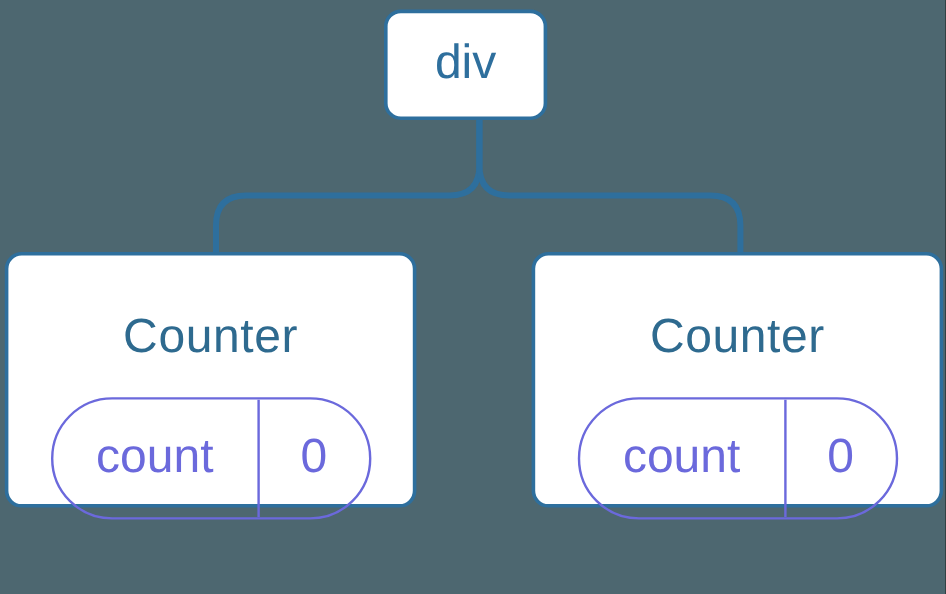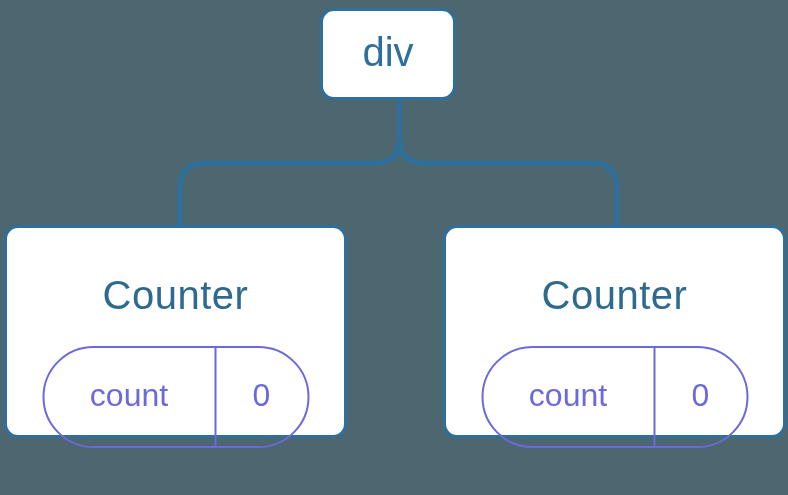--- a/index.html
+++ b/index.html
@@ -54,21 +54,21 @@
   }
   .connector path {
     fill: none;
     stroke: var(--node-stroke);
     stroke-width: 5px;
   }
 
   
   .component-card {
     position: absolute;
-    top: 225px;
+    top: 210px;
     width: 343px;
     height: 213px;
     background: var(--node-fill);
     border: 3px solid var(--node-stroke);
     border-radius: 14px;
   }
   .component-card.left  { left: 4px; }
   .component-card.right { left: 443px; }
 
   .component-title {
@@ -89,21 +89,21 @@
     top: 118px;
     left: 50%;
     transform: translateX(-50%);
     width: 267px;
     height: 102px;
     border: 2px solid var(--state-accent);
     border-radius: 51px;
     display: flex;
     align-items: stretch;
     color: var(--state-accent);
-    font-size: 32px;
+    font-size: 40px;
     overflow: hidden;
     justify-content: center;
   }
   .state-key {
     width: 172px;
     border-right: 2px solid var(--state-accent);
     display: flex;
     align-items: center;
     justify-content: center;
     padding-bottom: 4px;

